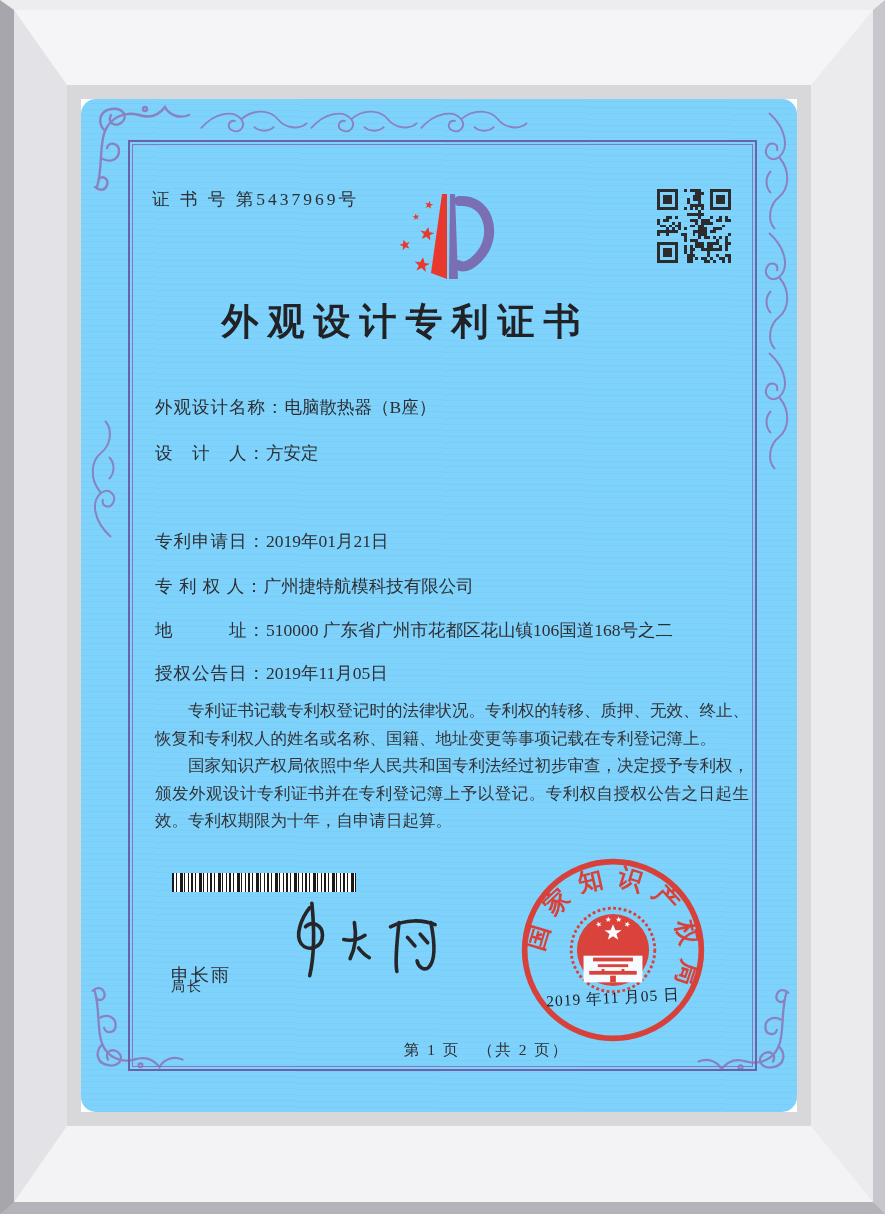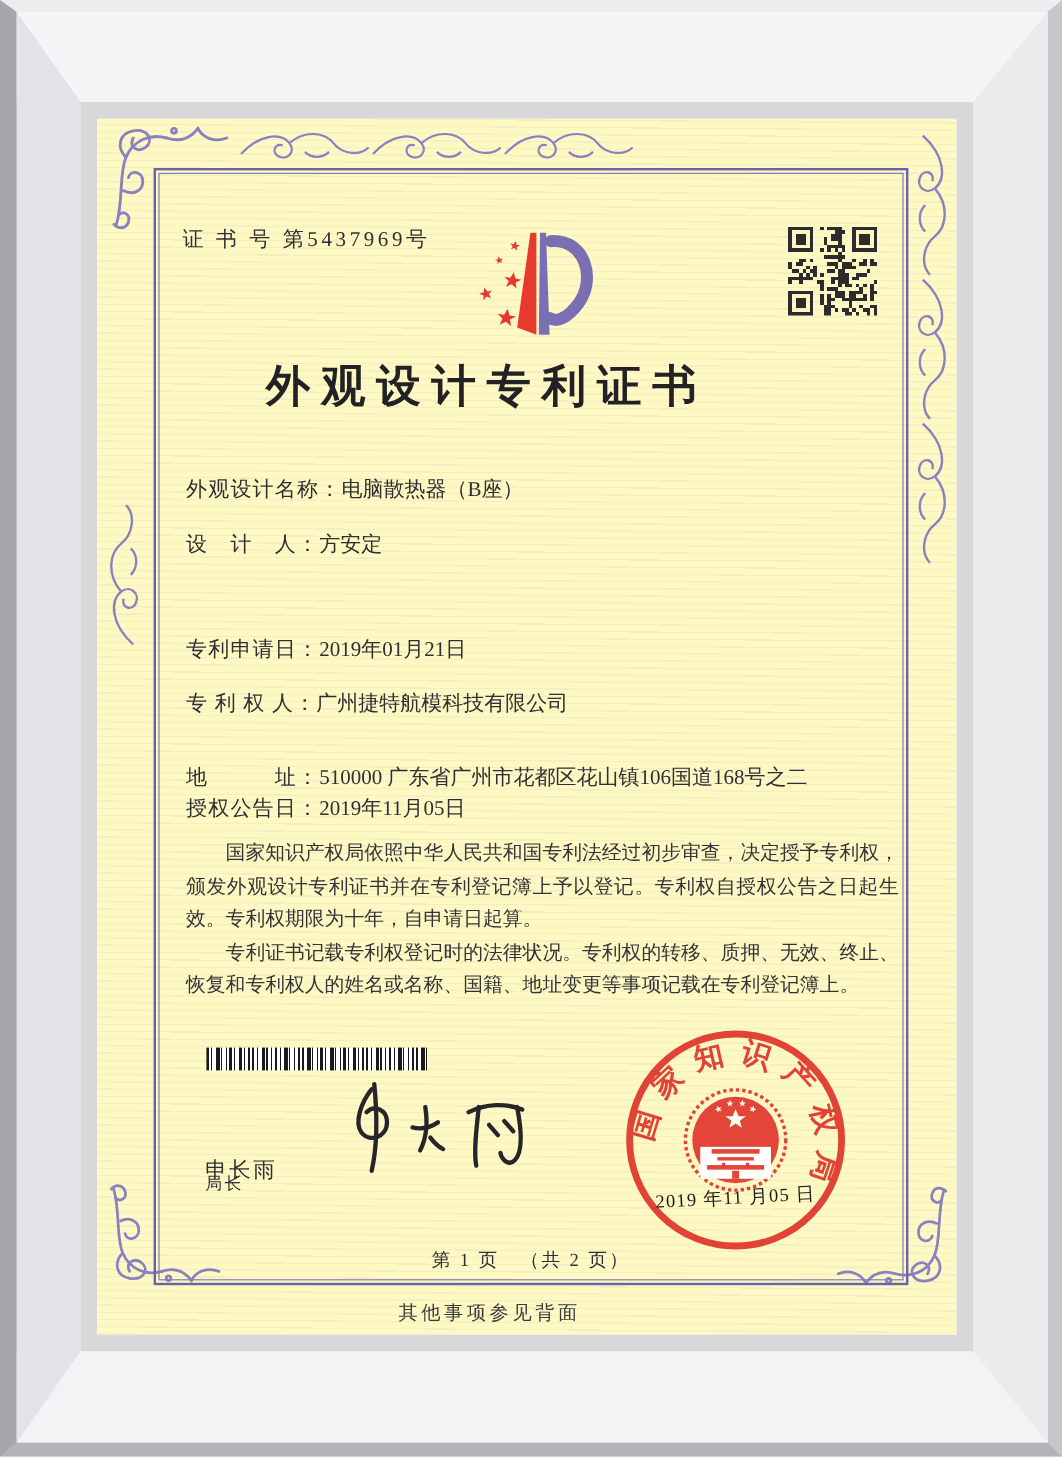--- a/index.html
+++ b/index.html
@@ -7,21 +7,21 @@
          font-family:"Liberation Serif","DejaVu Serif",serif;}
   
   .frame-a{position:absolute;inset:0;box-sizing:border-box;
     border-left:14px solid #a6a6ac;border-top:10px solid #ededf0;
     border-right:12px solid #c6c6cc;border-bottom:12px solid #b3b3b9;}
   .frame-b{position:absolute;inset:0;box-sizing:border-box;
     border-left:53px solid #e3e3e7;border-top:75px solid #f5f5f7;
     border-right:62px solid #ebebee;border-bottom:76px solid #f3f3f5;}
   .frame-lip{position:absolute;inset:0;box-sizing:border-box;border:14px solid #d8d8db;}
   
-  .paper{position:absolute;inset:0;background:#fef9c3;overflow:hidden;}
+  .paper{position:absolute;inset:0;background:#7dd3fc;overflow:hidden;border-radius:15px;}
   .paper::before{content:'';position:absolute;inset:0;
     background:repeating-linear-gradient(0.4deg,rgba(130,130,185,.085) 0 1px,transparent 1px 6px);
     pointer-events:none;}
   .paper > *{position:absolute;}
   
   .pborder{left:47px;top:41px;width:629px;height:931px;box-sizing:border-box;
     border:2.5px solid #6b63a9;}
   .pborder-inner{position:absolute;inset:2px;border:1px solid #837bb8;}
   
   .orn{color:#8a82c0;}
@@ -41,21 +41,21 @@
       #191919 16px 17px,#fff 17px 19px);}
   .chief-title{left:90px;top:879px;font-size:14px;color:#2e2e33;letter-spacing:2px;
     font-family:"Liberation Sans","DejaVu Sans",sans-serif;}
   .chief-name{left:90px;top:864px;font-size:18px;color:#2e2e33;letter-spacing:2px;
     font-family:"Liberation Sans","DejaVu Sans",sans-serif;}
   .signature{left:199px;top:800px;}
   .seal{left:437px;top:756px;}
   .seal-date{left:427px;top:889px;width:210px;text-align:center;font-size:15.5px;
     color:#1c1c20;transform:rotate(-3deg);letter-spacing:1px;}
   .page-info{left:47px;top:941px;width:629px;text-align:center;font-size:15.5px;
-    color:#2e2e33;letter-spacing:2px;}
+    color:#2e2e33;letter-spacing:2px;padding-left:44px;}
   .back-note{left:47px;top:985px;width:560px;text-align:center;font-size:16px;
     color:#3a3a3e;letter-spacing:3px;}
   .logo{left:304px;top:88px;}
   .qr{left:574px;top:90px;}
 </style>
 </head>
 <body>
 
 <div class="stage">
 
@@ -309,26 +309,26 @@
                 <rect x="24" y="24" width="1" height="1"></rect>
               </g>
       </svg>
 
       <div class="title">外观设计专利证书</div>
 
       <div class="frow" style="top:296px"><span class="lbl">外观设计名称：</span><span>电脑散热器（B座）</span></div>
       <div class="frow" style="top:342px"><span class="lbl">设　计　人：</span><span>方安定</span></div>
       <div class="frow" style="top:430px"><span class="lbl">专利申请日：</span><span>2019年01月21日</span></div>
       <div class="frow" style="top:475px"><span class="lbl">专 利 权 人：</span><span>广州捷特航模科技有限公司</span></div>
-      <div class="frow" style="top:536px"><span class="lbl">地　　　址：</span><span>510000 广东省广州市花都区花山镇106国道168号之二</span></div>
+      <div class="frow" style="top:519px"><span class="lbl">地　　　址：</span><span>510000 广东省广州市花都区花山镇106国道168号之二</span></div>
       <div class="frow" style="top:562px"><span class="lbl">授权公告日：</span><span>2019年11月05日</span></div>
 
       <div class="bodytxt">
+        <p>专利证书记载专利权登记时的法律状况。专利权的转移、质押、无效、终止、恢复和专利权人的姓名或名称、国籍、地址变更等事项记载在专利登记簿上。</p>
         <p>国家知识产权局依照中华人民共和国专利法经过初步审查，决定授予专利权，颁发外观设计专利证书并在专利登记簿上予以登记。专利权自授权公告之日起生效。专利权期限为十年，自申请日起算。</p>
-        <p>专利证书记载专利权登记时的法律状况。专利权的转移、质押、无效、终止、恢复和专利权人的姓名或名称、国籍、地址变更等事项记载在专利登记簿上。</p>
       </div>
 
       <div class="barcode"></div>
 
       <div class="chief-title">局长</div>
       <div class="chief-name">申长雨</div>
 
       <svg class="signature" width="170" height="80" viewBox="0 0 160 75">
         <g fill="none" stroke="#26262a" stroke-width="3.4" stroke-linecap="round">
           <path d="M28,8 C20,18 14,34 20,42 C26,50 40,46 40,34 C40,24 30,20 24,26"></path>
@@ -369,19 +369,18 @@
             <rect x="-25" y="22" width="50" height="4"></rect>
             <rect x="-12" y="20" width="3" height="3"></rect>
             <rect x="9" y="20" width="3" height="3"></rect>
             <rect x="-3" y="27" width="6" height="7"></rect>
           </g>
         </g>
       </svg>
       <div class="seal-date">2019 年11 月05 日</div>
 
       <div class="page-info">第 1 页　（共 2 页）</div>
-      <div class="back-note">其他事项参见背面</div>
 
      </div>
     </div>
    </div>
   </div>
 </div>
 
 </body></html>

